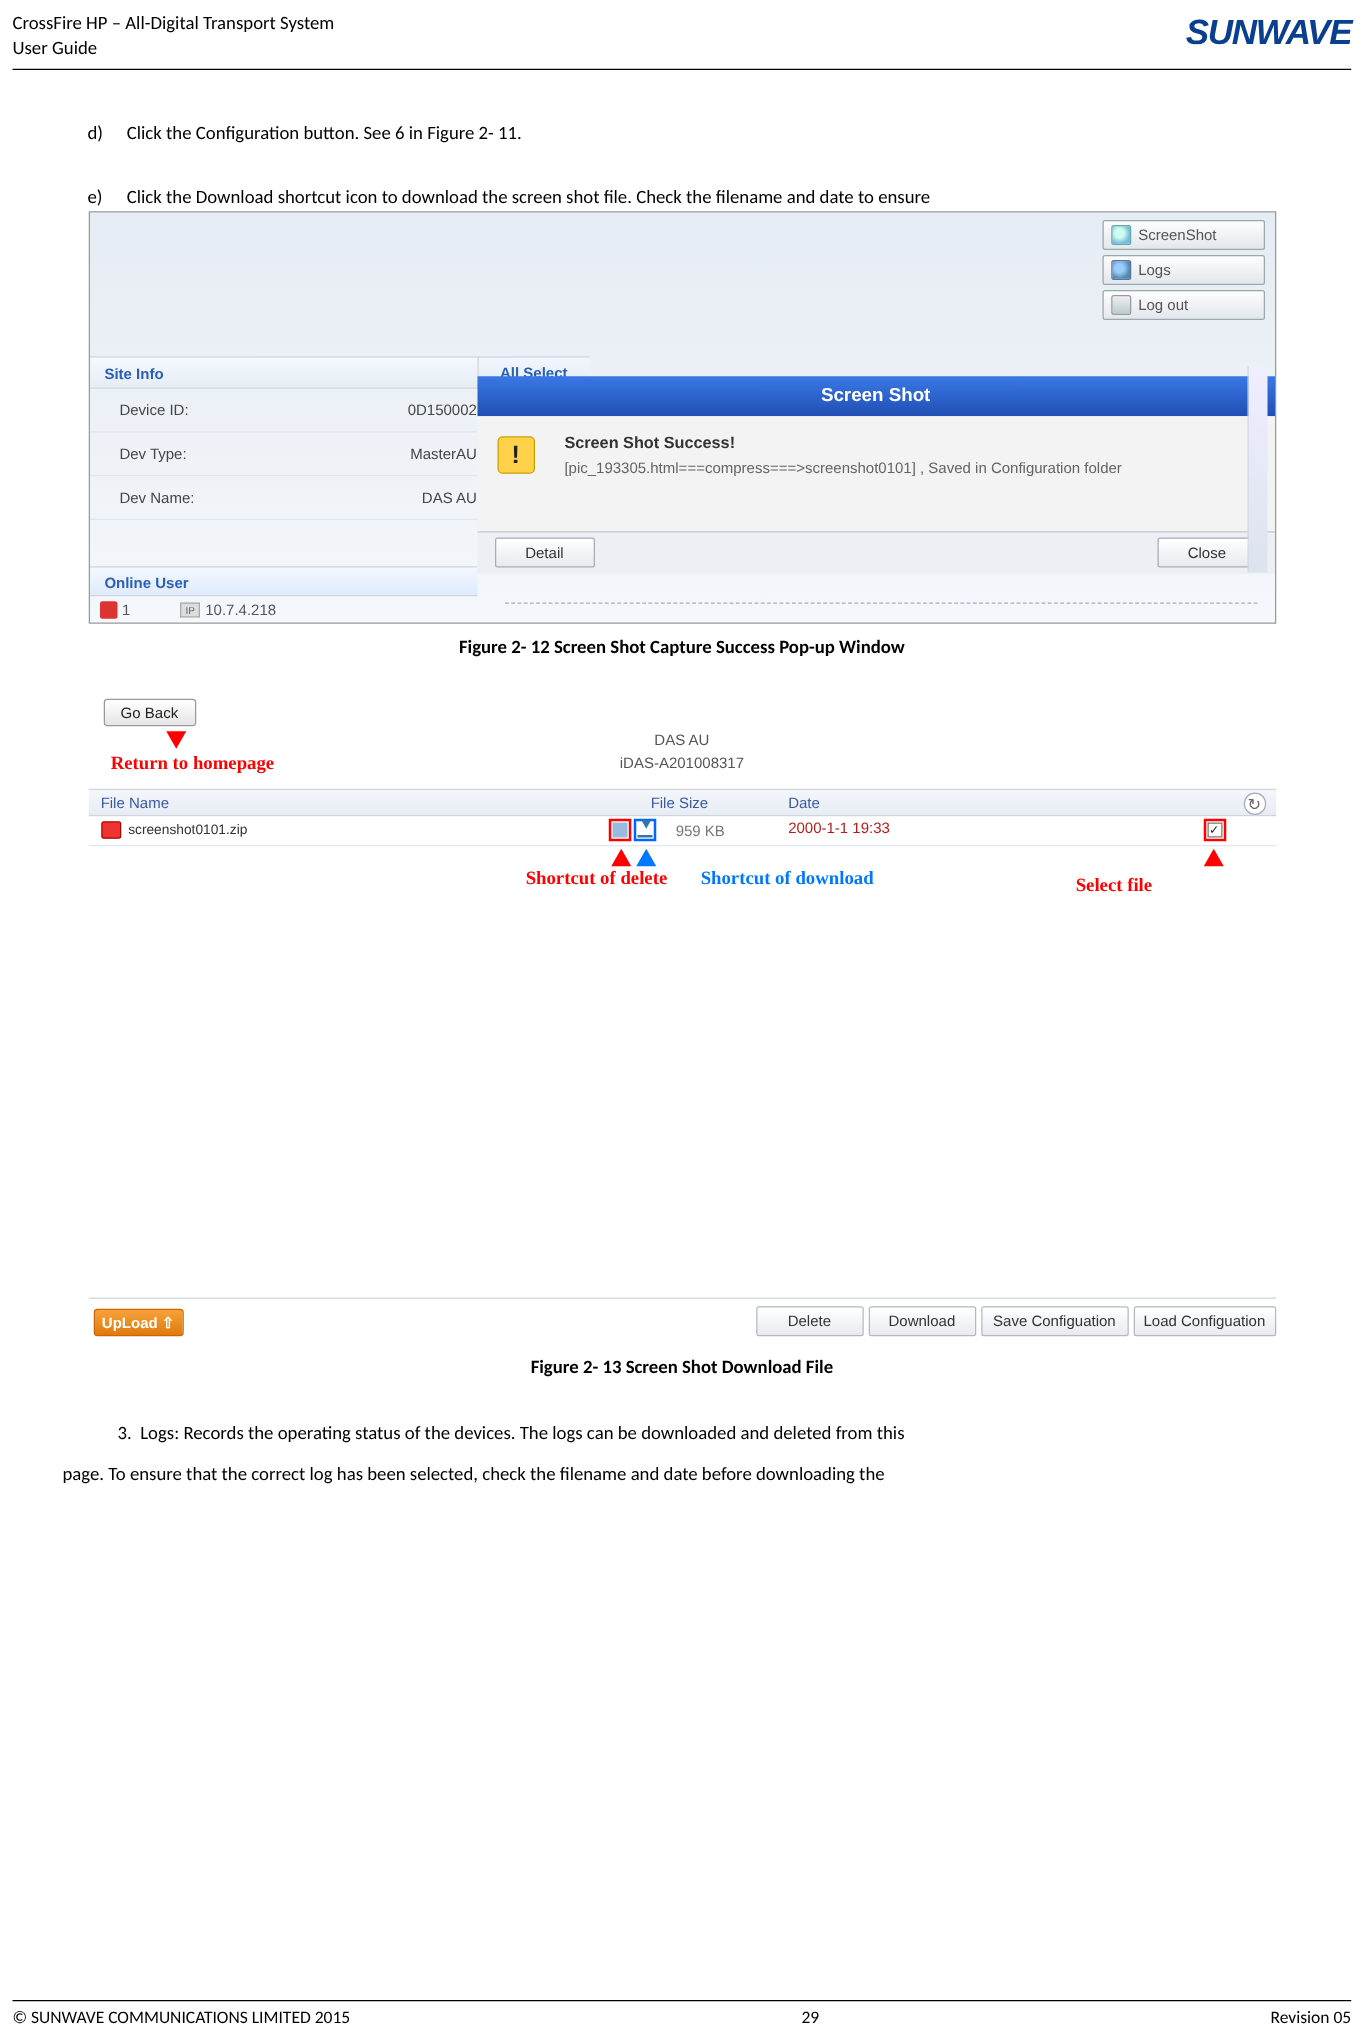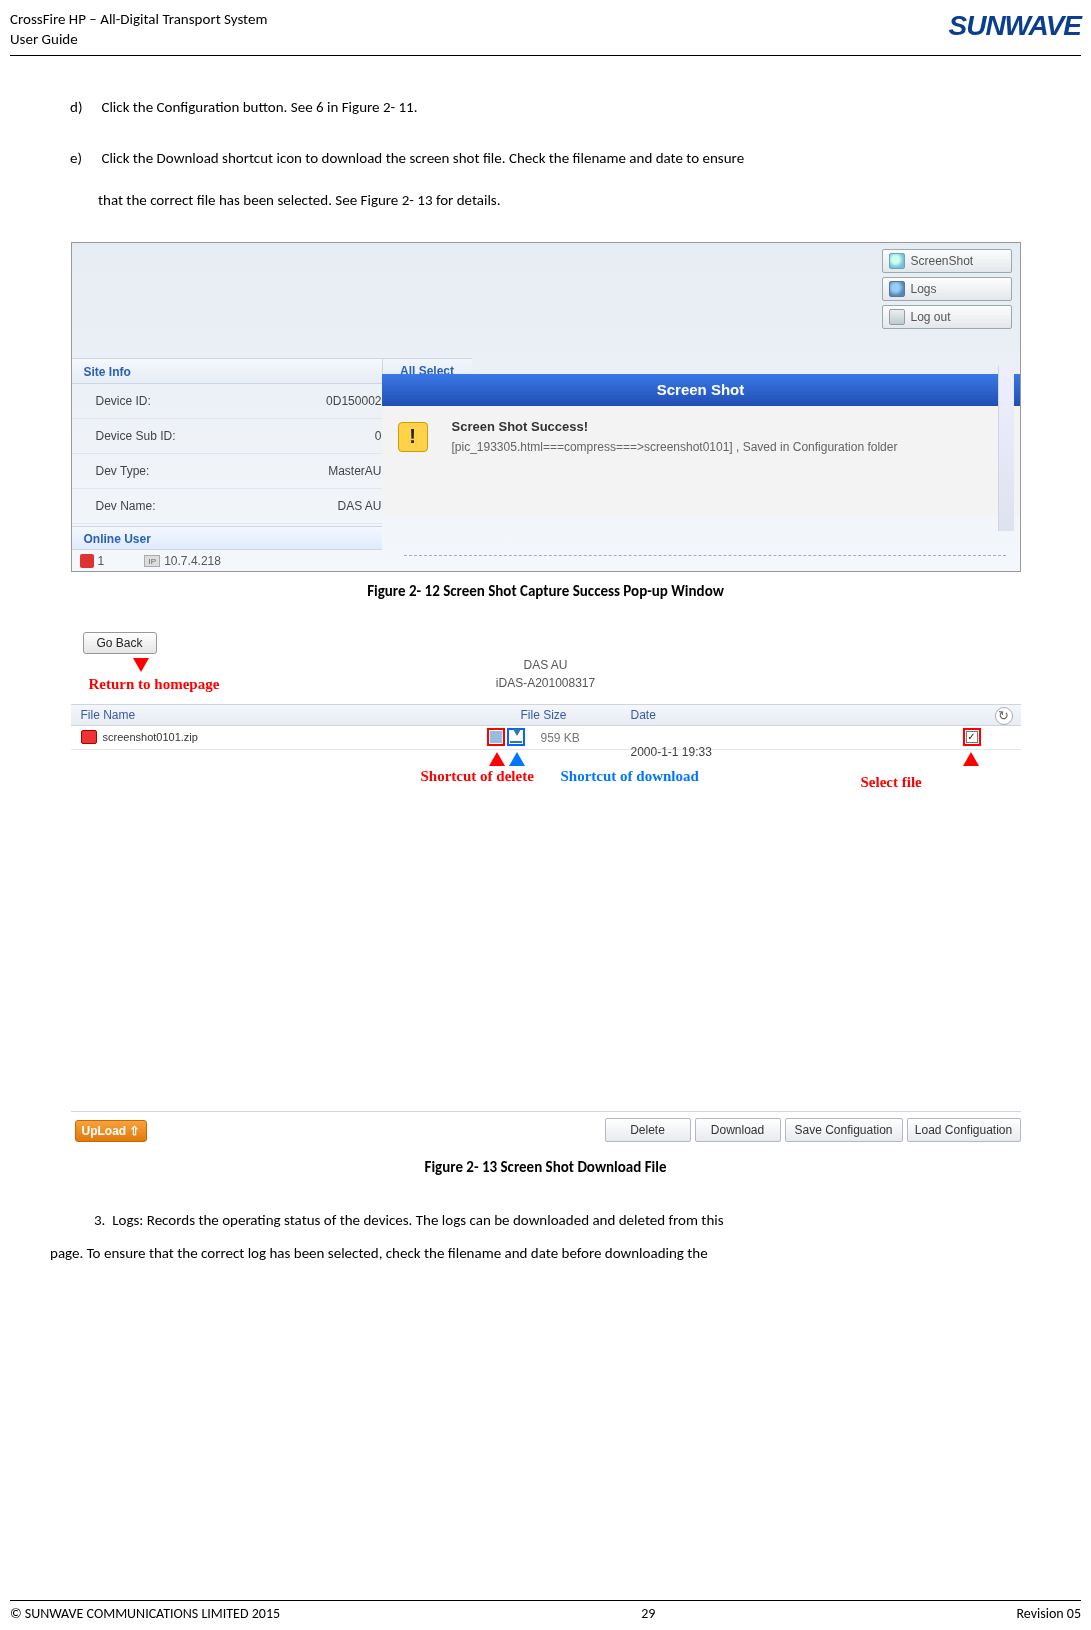--- a/index.html
+++ b/index.html
@@ -165,21 +165,21 @@
     position:absolute; left:0; right:0; top:98px; height:24px; border-bottom:1px solid #e2e6ee;
   }
   .f2-zip-ic { position:absolute;left:10px;top:4px;width:16px;height:14px;background:#e33;border:1px solid #a00;border-radius:2px; }
   .f2-fn { position:absolute; left:32px; top:5px; color:#333; font-size:11px; }
   .f2-del-box { position:absolute; left:416px; top:2px; width:18px;height:18px;border:2px solid #f00; display:flex;align-items:center;justify-content:center; }
   .f2-dl-box  { position:absolute; left:436px; top:2px; width:18px;height:18px;border:2px solid #06f; display:flex;align-items:center;justify-content:center; }
   .trash-ic { width:12px;height:12px;background:#9bd; }
   .dl-ic { width:12px;height:12px;border-bottom:2px solid #37a;position:relative; }
   .dl-ic::before{content:"";position:absolute;left:3px;top:-2px;width:0;height:0;border-left:4px solid transparent;border-right:4px solid transparent;border-top:7px solid #37a;}
   .f2-fs { position:absolute; left:470px; top:5px; color:#777;text-align:center; }
-  .f2-dt { position:absolute; left:560px; top:19px; color:#404040; }
+  .f2-dt { position:absolute; left:560px; top:2px; color:#b91c1c; }
   .f2-chk { position:absolute; right:40px; top:2px; width:18px;height:18px;border:2px solid #f00;display:flex;align-items:center;justify-content:center; }
   .chk-inner { width:12px;height:12px;border:1px solid #777;background:#fff;display:flex;align-items:center;justify-content:center;font-size:10px;color:#222; }
 
   .upload-btn {
     position:absolute; left:4px; bottom:6px; width:72px;height:22px;border-radius:3px;
     background:linear-gradient(#f7a23a,#e07a0d);border:1px solid #c96600;
     color:#fff;font-weight:700;text-align:center;line-height:20px;font-size:12px;
   }
   .f2-btn {
     position:absolute; bottom:6px; height:24px; border:1px solid #b3b8c1; background:linear-gradient(#fff,#e8eaef);
@@ -211,21 +211,20 @@
 
   <div class="list-item">
     <span class="list-marker">d)</span>
     <span>Click the </span><span class="b">Configuration</span><span> button. See </span><span class="b">6</span><span> in Figure 2- 11.</span>
   </div>
 
   <div class="list-item" style="margin-bottom:0;">
     <span class="list-marker">e)</span>
     <span>Click the </span><span class="b">Download</span><span> shortcut icon to download the screen shot file. Check the filename and date to ensure</span>
   </div>
-  <div class="indent-continue">that the correct file has been selected. See Figure 2- 13 for details.</div>
 
   <div class="fig1">
     <div class="topbtns">
       <div class="mini-btn">
           <span class="mini-icon ic-ss"></span>
           <span>ScreenShot</span>
         </div>
       <div class="mini-btn">
           <span class="mini-icon ic-log"></span>
           <span>Logs</span>
@@ -234,24 +233,20 @@
           <span class="mini-icon ic-out"></span>
           <span>Log out</span>
         </div>
     </div>
 
     <div class="siteinfo-hdr">Site Info</div>
     <div class="site-table">
       <div class="site-row">
           <div class="k">Device ID:</div>
           <div class="v">0D150002</div>
-        </div>
-      <div class="site-row">
-          <div class="k">Device Sub ID:</div>
-          <div class="v">0</div>
         </div>
       <div class="site-row">
           <div class="k">Dev Type:</div>
           <div class="v">MasterAU</div>
         </div>
       <div class="site-row">
           <div class="k">Dev Name:</div>
           <div class="v">DAS AU</div>
         </div>
     </div>
@@ -263,20 +258,24 @@
       <span>10.7.4.218</span>
     </div>
 
     <div class="allsel">All Select</div>
     <div class="eng-tab">Engineering</div>
     <div class="dlg-hdr">Screen Shot</div>
     <div class="dlg-body"></div>
     <div class="warn-ic">!</div>
     <div class="dlg-text1">Screen Shot Success!</div>
     <div class="dlg-text2">[pic_193305.html===compress===&gt;screenshot0101] , Saved in Configuration folder</div>
+    <div class="dlg-btnbar">
+      <div class="dlg-btn" style="left:14px;">Detail</div>
+      <div class="dlg-btn" style="right:14px;">Close</div>
+    </div>
     <div class="dash"></div>
     <div class="cp-end"></div>
   </div>
 
   <div class="fig-caption">Figure 2- 12 Screen Shot Capture Success Pop-up Window</div>
 
   <div class="fig2">
     <div class="goback">Go Back</div>
     <div class="arrow-red" style="left:62px; top:30px;"></div>
     <div class="ann-red" style="left:18px; top:48px;">Return to homepage</div>

